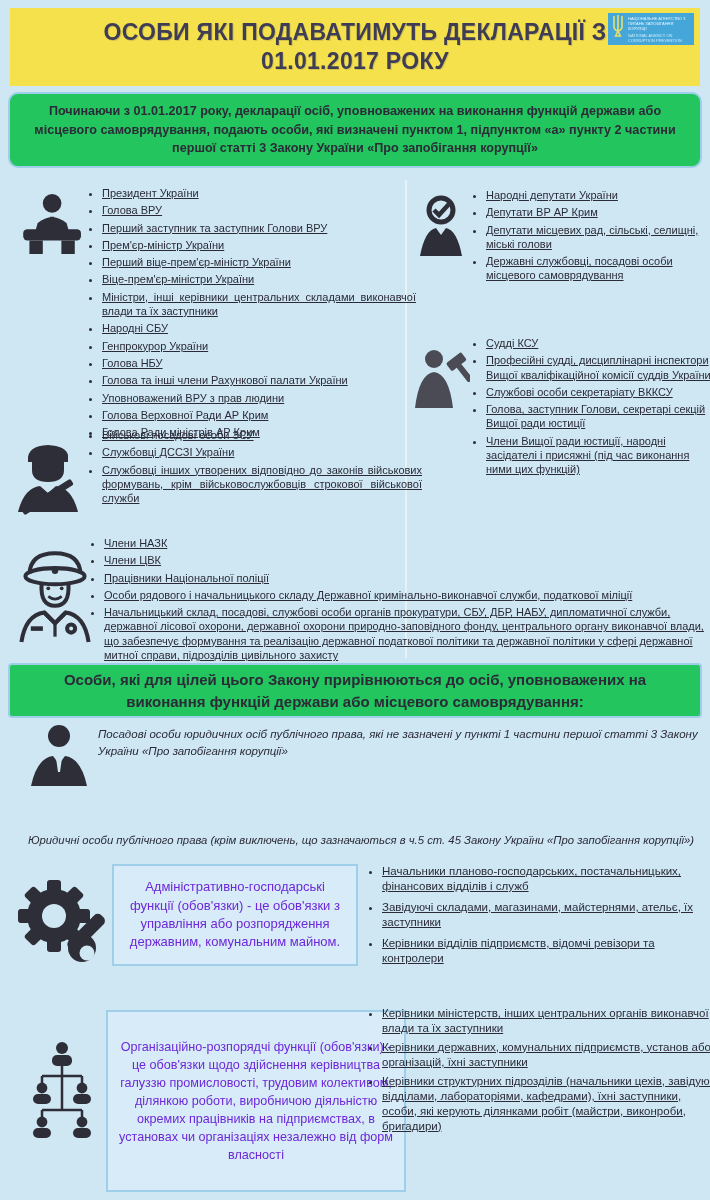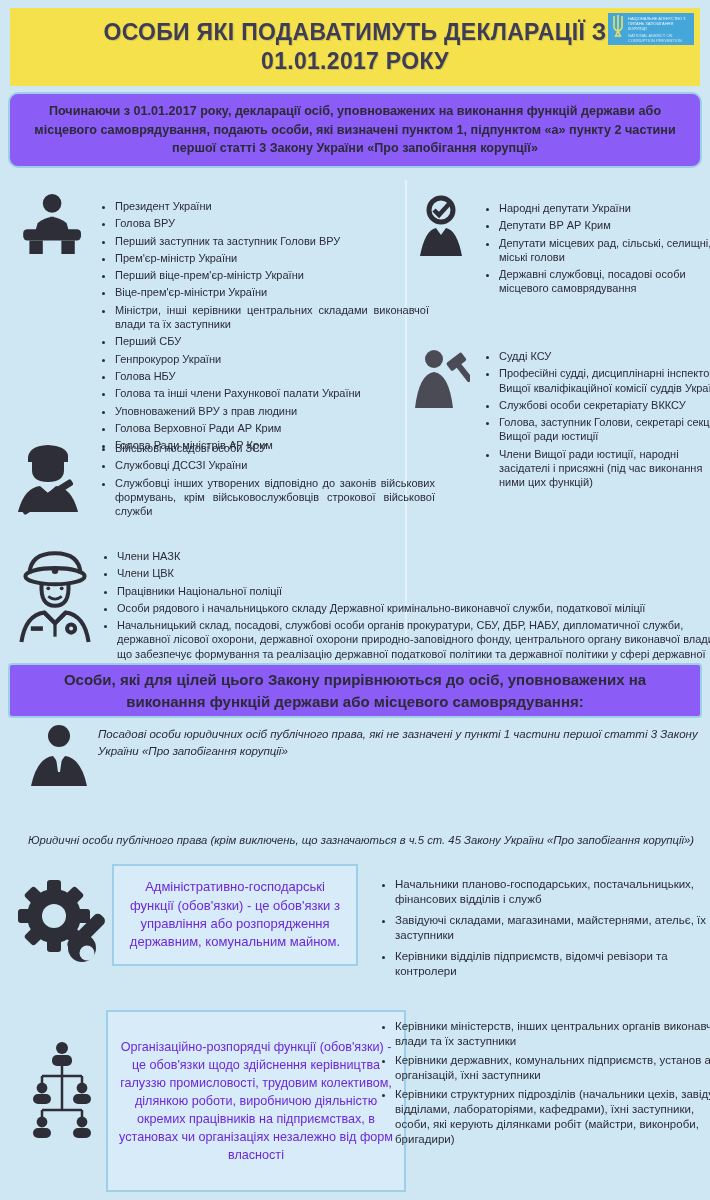--- a/index.html
+++ b/index.html
@@ -23,29 +23,29 @@
   }
   .logo{
     position:absolute;right:6px;top:5px;width:86px;height:32px;
     background:#45a6d9;display:flex;align-items:center;gap:3px;padding:2px 3px;box-sizing:border-box;
   }
   .logo-text{color:#eaf6fc;font-size:4px;line-height:1.25;}
   .logo-text .en{color:#cdeaf7;display:block;margin-top:2px;}
 
   
   .note-box{
-    position:absolute;background:#8b5cf6;border:2px solid #9fcfe8;border-radius:10px;
+    position:absolute;background:#22c55e;border:2px solid #9fcfe8;border-radius:10px;
     display:flex;align-items:center;justify-content:center;text-align:center;
     font-weight:bold;color:#2b2b38;box-sizing:border-box;
   }
   #intro-box{left:8px;top:92px;width:694px;height:76px;padding:6px 20px;font-size:12.6px;line-height:1.5;}
   #banner-box{left:8px;top:663px;width:694px;height:55px;padding:20px 26px;font-size:15px;line-height:1.45;border-radius:4px;}
 
   
-  ul.blist{margin:13px;padding:0 0 0 16px;list-style:disc;}
+  ul.blist{margin:0;padding:0 0 0 16px;list-style:disc;text-decoration:underline;}
   ul.blist li{margin:0 0 3px 0;font-size:11px;line-height:1.3;}
   #officials-list{position:absolute;left:86px;top:186px;width:314px;}
   #deputies-list{position:absolute;left:470px;top:188px;width:228px;}
   #judges-list{position:absolute;left:470px;top:336px;width:230px;}
   #military-list{position:absolute;left:86px;top:428px;width:320px;}
   #military-list li:last-child{text-align:justify;}
   #officials-list li:nth-child(7){text-align:justify;}
   #police-list{position:absolute;left:88px;top:536px;width:614px;}
   #admin-list{position:absolute;left:366px;top:864px;width:332px;}
   #admin-list li{font-size:11.5px;margin-bottom:6px;}
@@ -118,21 +118,21 @@
     </svg>
   </span>
   <ul class="blist" id="officials-list">
       <li>Президент України</li>
       <li>Голова ВРУ</li>
       <li>Перший заступник та заступник Голови ВРУ</li>
       <li>Прем'єр-міністр України</li>
       <li>Перший віце-прем'єр-міністр України</li>
       <li>Віце-прем'єр-міністри України</li>
       <li>Міністри, інші керівники центральних складами виконавчої влади та їх заступники</li>
-      <li>Перший СБУ</li>
+      <li>Народні СБУ</li>
       <li>Генпрокурор України</li>
       <li>Голова НБУ</li>
       <li>Голова та інші члени Рахункової палати України</li>
       <li>Уповноважений ВРУ з прав людини</li>
       <li>Голова Верховної Ради АР Крим</li>
       <li>Голова Ради міністрів АР Крим</li>
     </ul>
 
   <span class="icon" style="left:412px;top:194px;">
     <svg width="58" height="66" viewBox="0 0 58 66">

